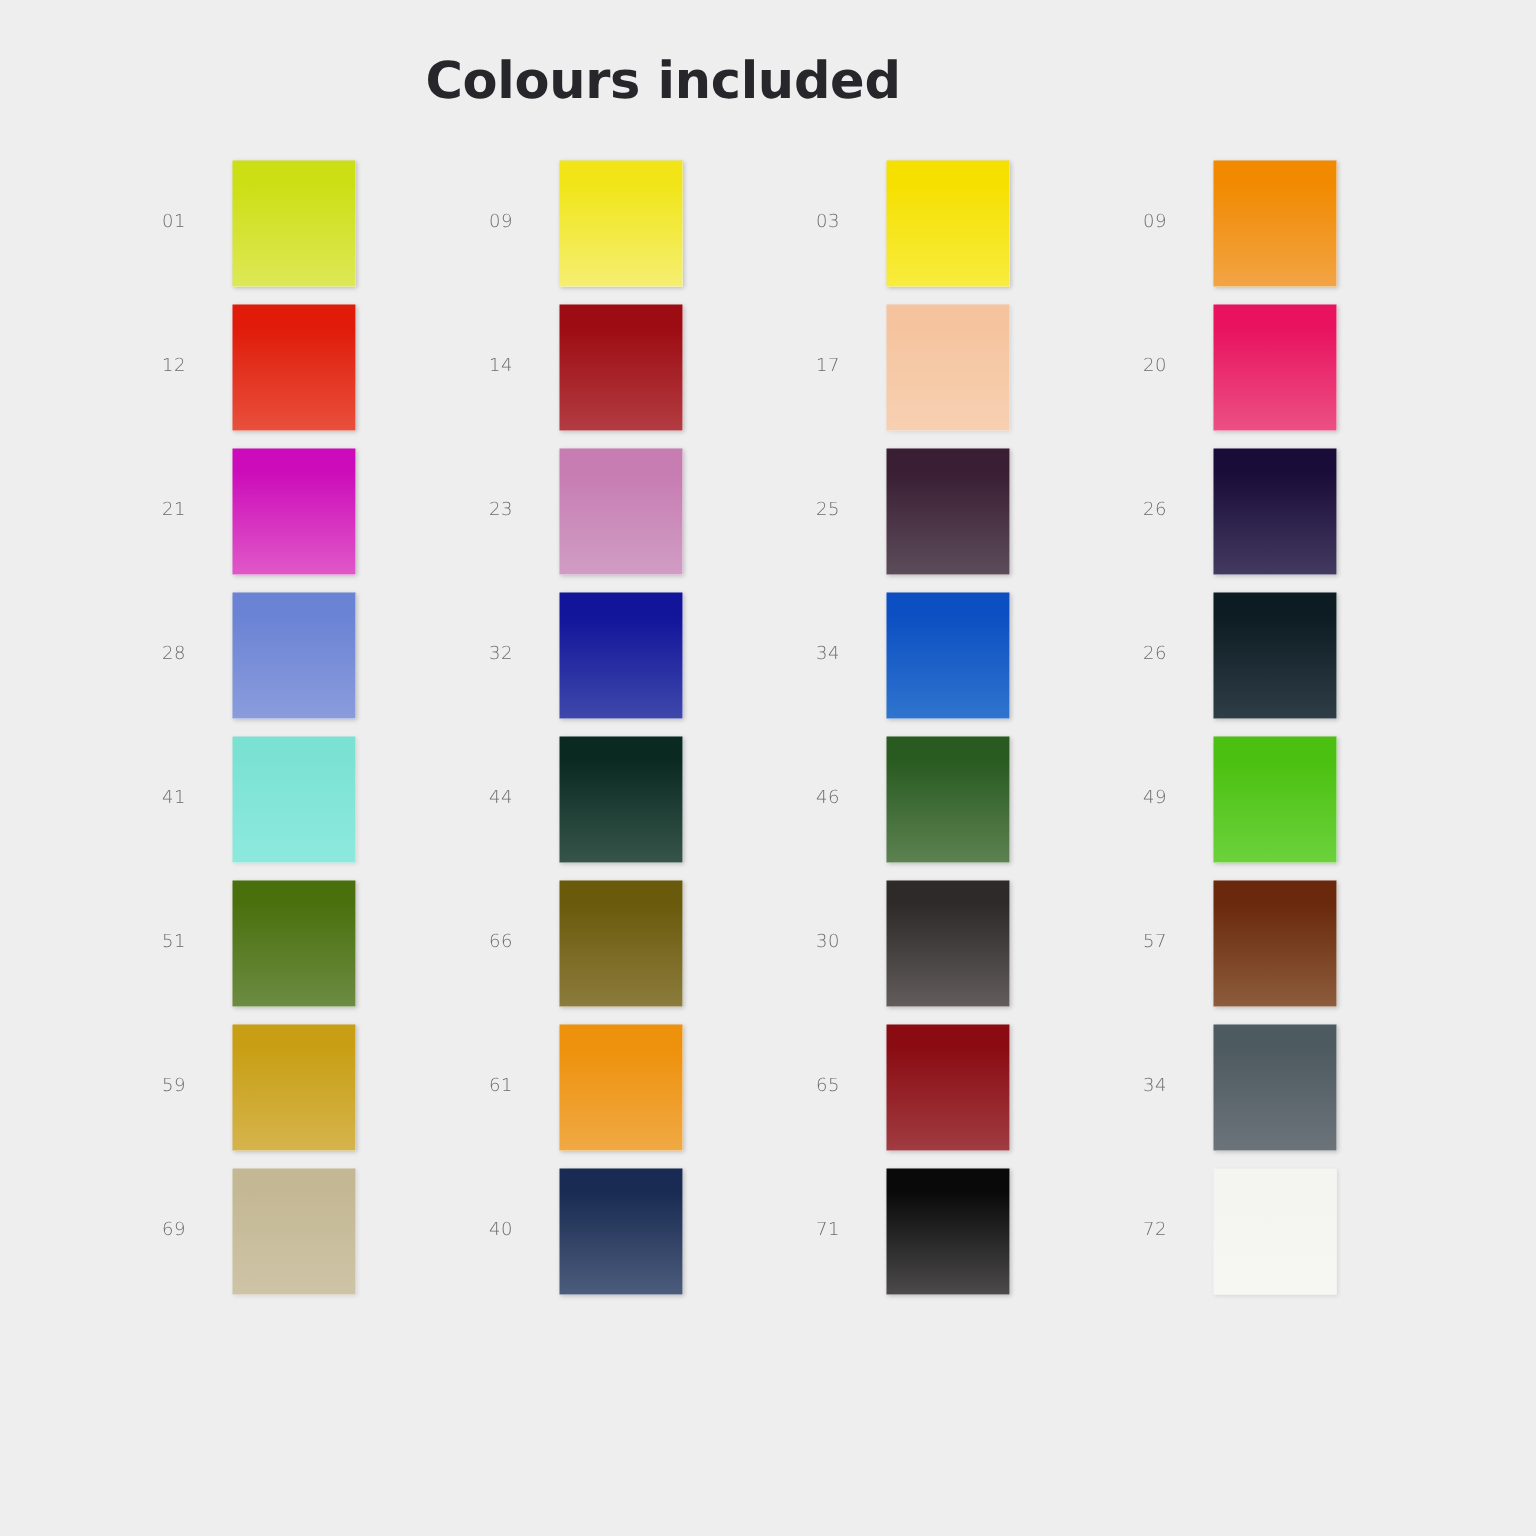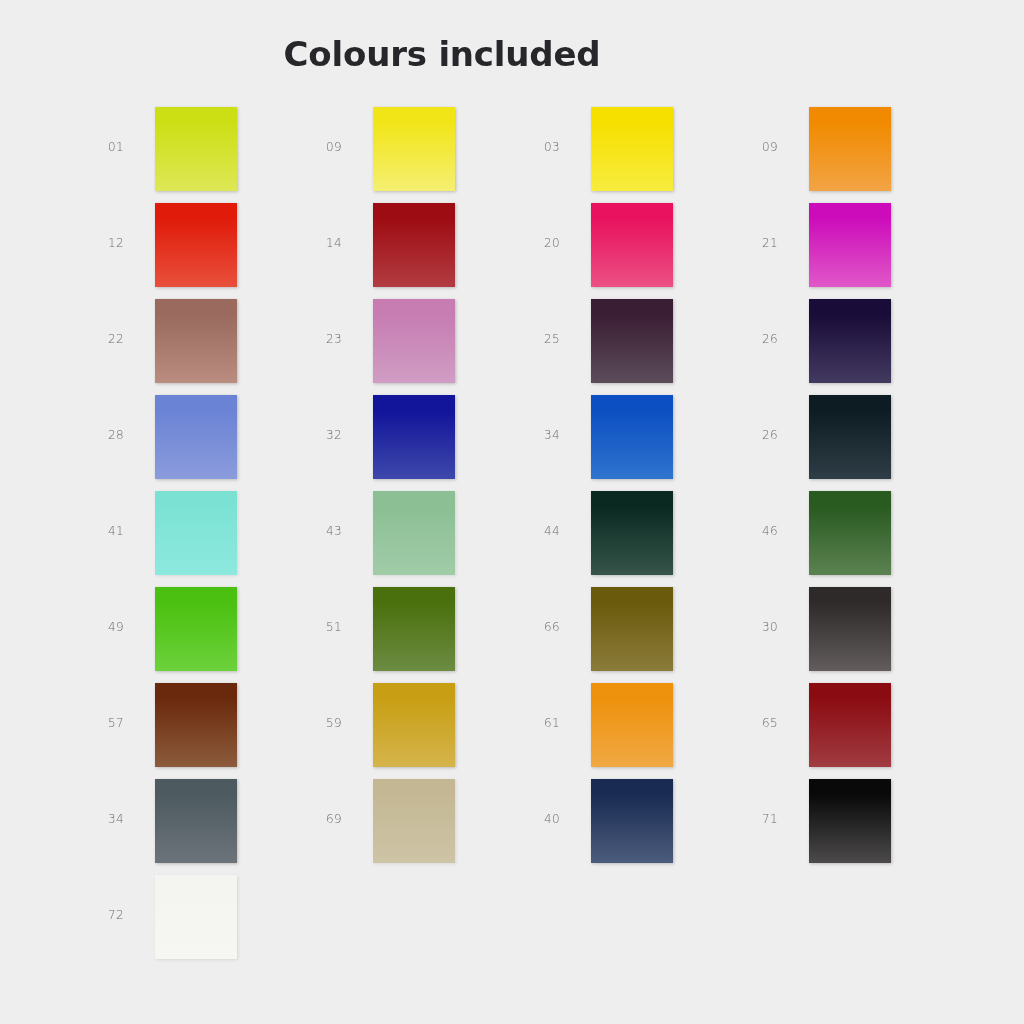--- a/index.html
+++ b/index.html
@@ -101,32 +101,32 @@
       </div>
       <div class="cell">
         <div class="swatch-label">12</div>
         <div class="swatch" style="background: linear-gradient(rgb(224, 27, 10) 0%, rgb(224, 27, 10) 18%, rgb(232, 80, 60) 100%);"></div>
       </div>
       <div class="cell">
         <div class="swatch-label">14</div>
         <div class="swatch" style="background: linear-gradient(rgb(157, 12, 18) 0%, rgb(157, 12, 18) 18%, rgb(178, 60, 66) 100%);"></div>
       </div>
       <div class="cell">
+        <div class="swatch-label">17</div>
+        <div class="swatch pale" style="background: linear-gradient(rgb(245, 196, 158) 0%, rgb(245, 196, 158) 18%, rgb(247, 208, 178) 100%);"></div>
+      </div>
+      <div class="cell">
         <div class="swatch-label">20</div>
         <div class="swatch" style="background: linear-gradient(rgb(232, 18, 94) 0%, rgb(232, 18, 94) 18%, rgb(236, 80, 132) 100%);"></div>
       </div>
       <div class="cell">
         <div class="swatch-label">21</div>
         <div class="swatch" style="background: linear-gradient(rgb(204, 12, 186) 0%, rgb(204, 12, 186) 18%, rgb(224, 88, 200) 100%);"></div>
       </div>
       <div class="cell">
-        <div class="swatch-label">22</div>
-        <div class="swatch" style="background: linear-gradient(rgb(153, 106, 93) 0%, rgb(153, 106, 93) 18%, rgb(185, 141, 128) 100%);"></div>
-      </div>
-      <div class="cell">
         <div class="swatch-label">23</div>
         <div class="swatch" style="background: linear-gradient(rgb(199, 124, 178) 0%, rgb(199, 124, 178) 18%, rgb(208, 157, 196) 100%);"></div>
       </div>
       <div class="cell">
         <div class="swatch-label">25</div>
         <div class="swatch" style="background: linear-gradient(rgb(58, 30, 51) 0%, rgb(58, 30, 51) 18%, rgb(92, 76, 90) 100%);"></div>
       </div>
       <div class="cell">
         <div class="swatch-label">26</div>
         <div class="swatch" style="background: linear-gradient(rgb(25, 12, 56) 0%, rgb(25, 12, 56) 18%, rgb(67, 58, 96) 100%);"></div>
@@ -145,24 +145,20 @@
       </div>
       <div class="cell">
         <div class="swatch-label">26</div>
         <div class="swatch" style="background: linear-gradient(rgb(13, 28, 35) 0%, rgb(13, 28, 35) 18%, rgb(47, 62, 70) 100%);"></div>
       </div>
       <div class="cell">
         <div class="swatch-label">41</div>
         <div class="swatch pale" style="background: linear-gradient(rgb(123, 226, 211) 0%, rgb(123, 226, 211) 18%, rgb(141, 233, 222) 100%);"></div>
       </div>
       <div class="cell">
-        <div class="swatch-label">43</div>
-        <div class="swatch pale" style="background: linear-gradient(rgb(140, 191, 148) 0%, rgb(140, 191, 148) 18%, rgb(160, 204, 168) 100%);"></div>
-      </div>
-      <div class="cell">
         <div class="swatch-label">44</div>
         <div class="swatch" style="background: linear-gradient(rgb(10, 42, 33) 0%, rgb(10, 42, 33) 18%, rgb(54, 84, 74) 100%);"></div>
       </div>
       <div class="cell">
         <div class="swatch-label">46</div>
         <div class="swatch" style="background: linear-gradient(rgb(41, 90, 32) 0%, rgb(41, 90, 32) 18%, rgb(92, 130, 82) 100%);"></div>
       </div>
       <div class="cell">
         <div class="swatch-label">49</div>
         <div class="swatch" style="background: linear-gradient(rgb(75, 192, 16) 0%, rgb(75, 192, 16) 18%, rgb(108, 210, 60) 100%);"></div>

